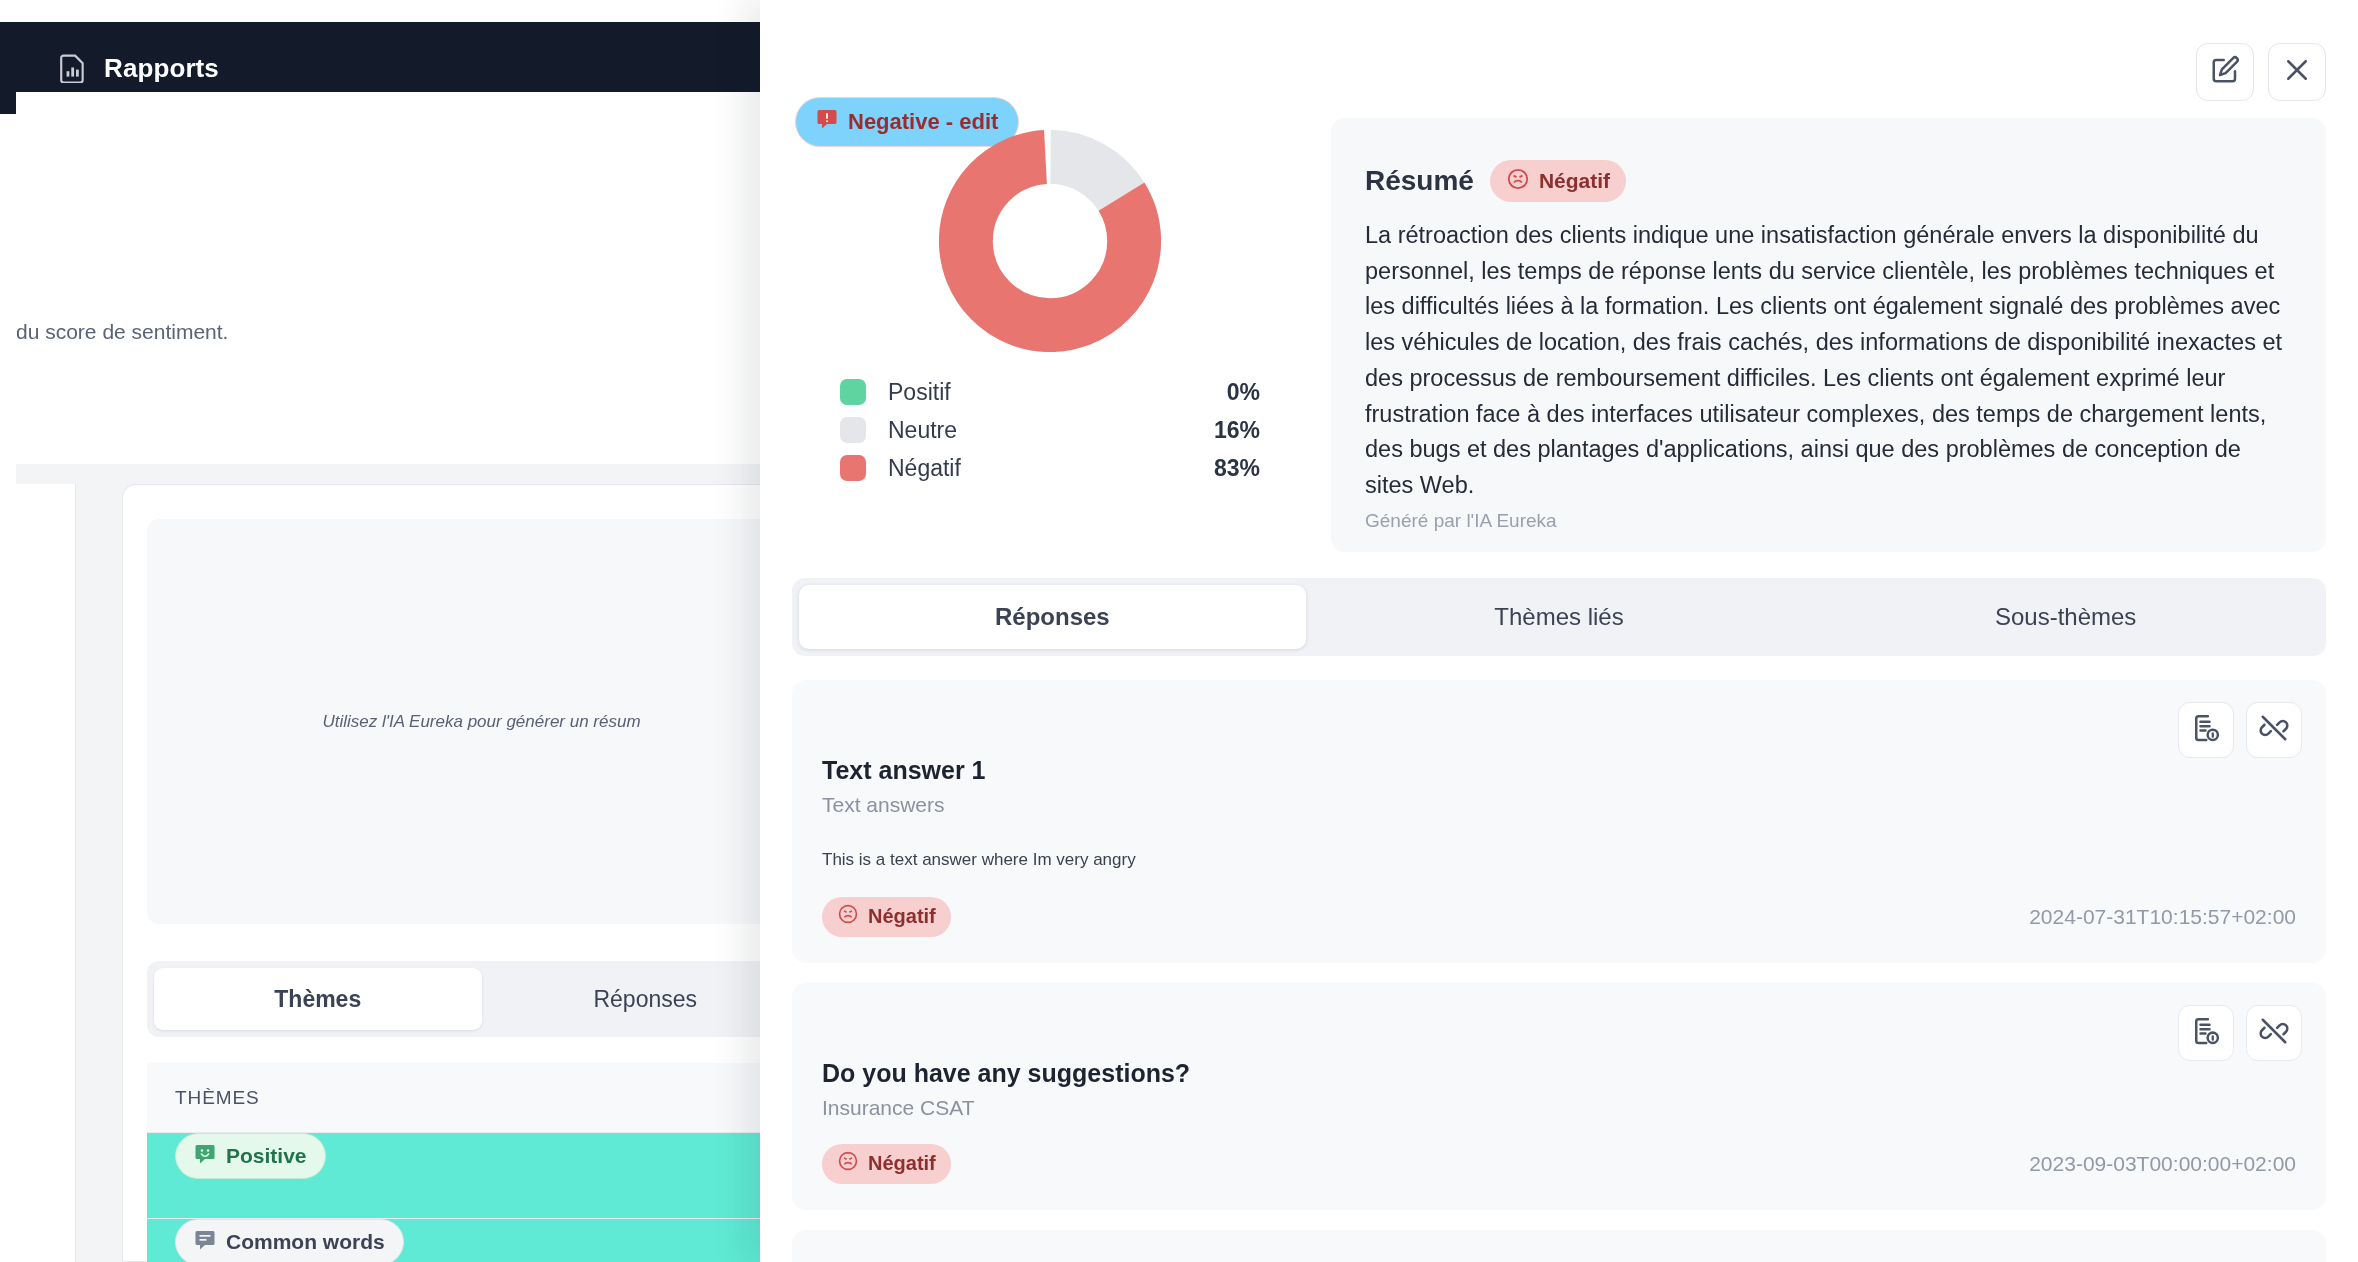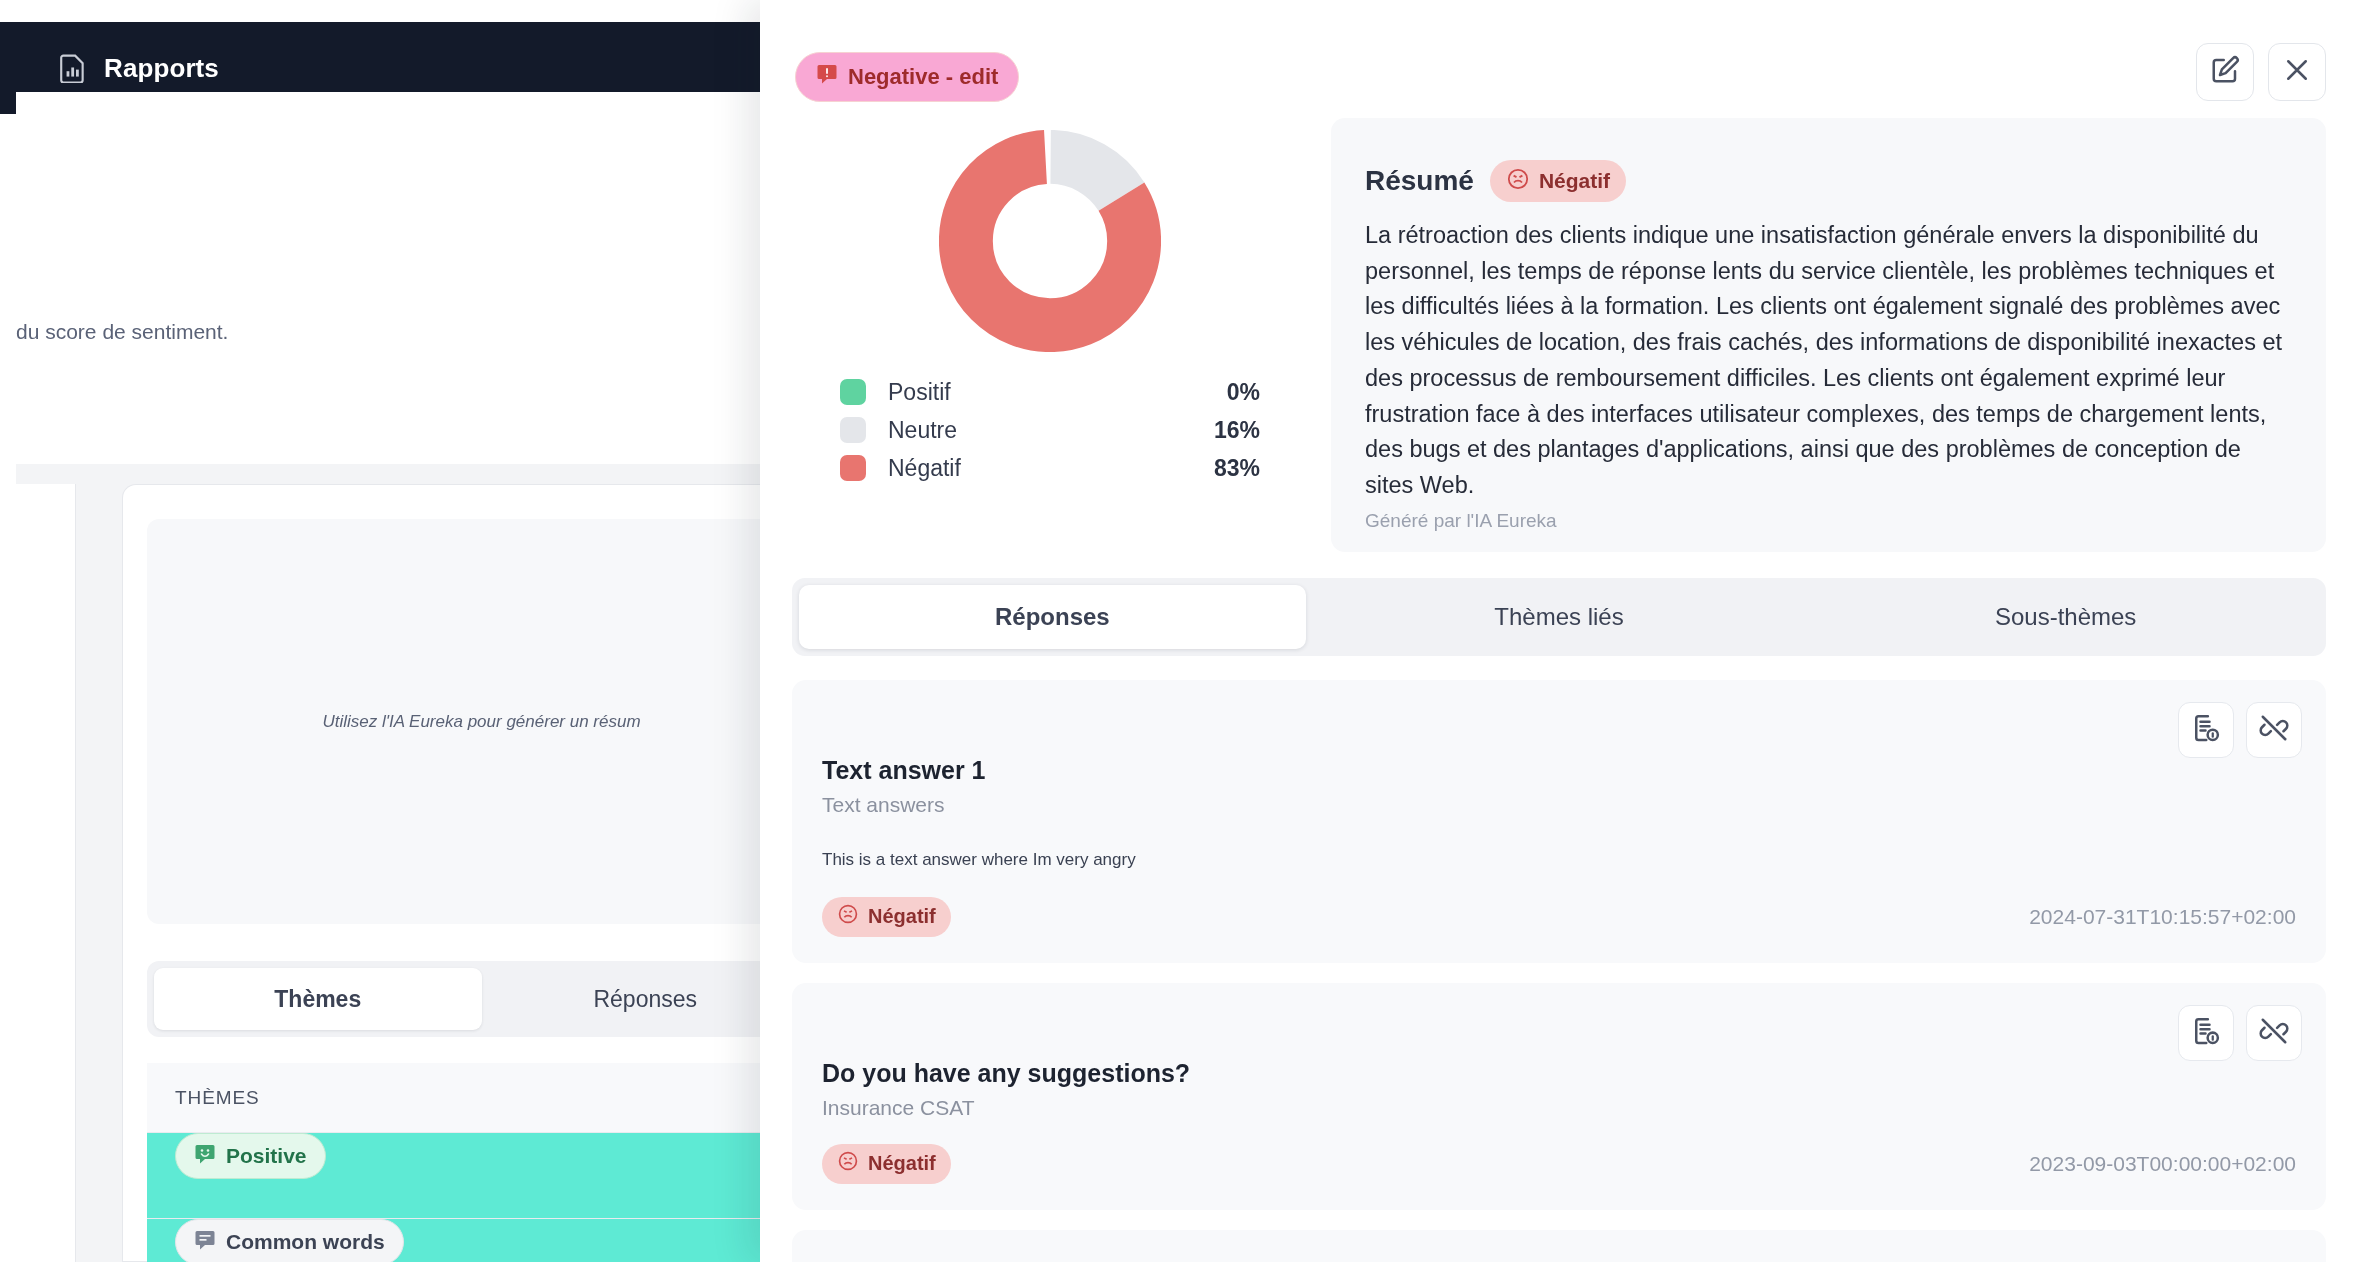--- a/index.html
+++ b/index.html
@@ -97,21 +97,21 @@
   .chip {
     display: inline-flex; align-items: center; gap: 10px;
     height: 46px; padding: 0 18px; border-radius: 999px;
     font-size: 21px; font-weight: 700; white-space: nowrap;
   }
   .chip svg { width: 22px; height: 22px; flex: none; }
   .chip.positive { background: #E4F8EC; border: 1px solid #BEEBD2; color: #22734A; }
   .chip.positive svg { fill: #3FA571; }
   .chip.neutral  { background: #F4F5F7; border: 1px solid #E3E5E9; color: #3C4354; }
   .chip.neutral svg { fill: #7D8495; }
-  .chip.negative { background: #f9a8d4; border: 1px solid #F6D2D2; color: #9E2B2B; }
+  .chip.negative { background: #7dd3fc; border: 1px solid #F6D2D2; color: #9E2B2B; margin-top: 45px; }
   .chip.negative svg { fill: #D54A4A; }
 
   
   #detail-panel {
     position: absolute; top: 0; right: 0;
     width: 1598px; height: 1262px;
     background: #ffffff;
     box-shadow: -14px 0 34px rgba(20,25,40,.10);
     overflow: hidden;
   }

